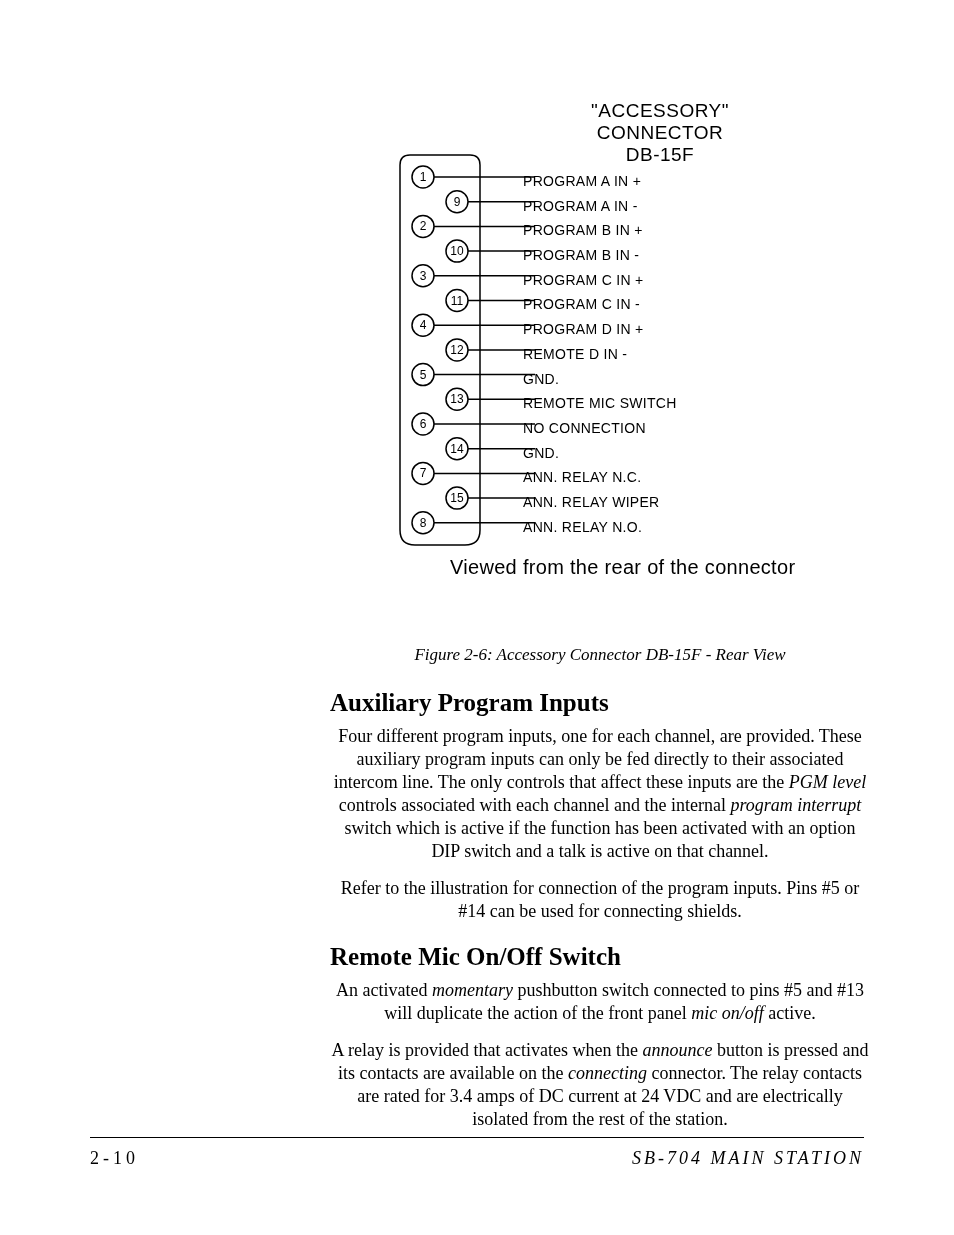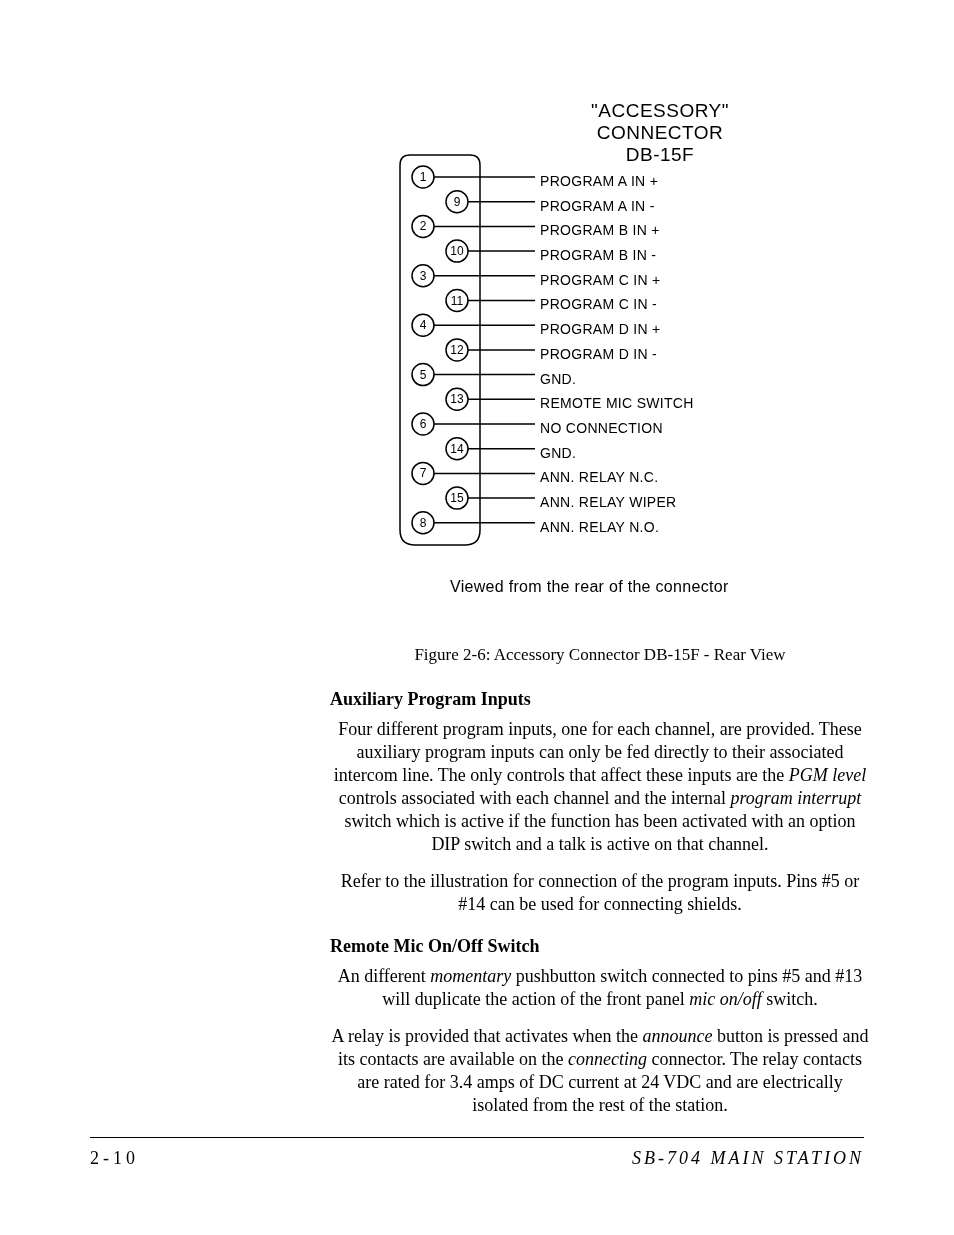--- a/index.html
+++ b/index.html
@@ -38,43 +38,44 @@
     top: 0;
     width: 220px;
     text-align: center;
     font-family: Arial, Helvetica, sans-serif;
     font-size: 19px;
     letter-spacing: 0.5px;
     line-height: 1.15;
   }
   .pin-labels {
     position: absolute;
-    left: 210px;
+    left: 193px;
     top: 69px;
     font-family: Arial, Helvetica, sans-serif;
     font-size: 14px;
     line-height: 24.7px;
     letter-spacing: 0.3px;
   }
   .pin-labels div { height: 24.7px; white-space: nowrap; }
   .view-note {
     position: absolute;
     left: 120px;
-    top: 478px;
+    top: 456px;
     font-family: Arial, Helvetica, sans-serif;
-    font-size: 16px;
+    font-size: 20px;
     letter-spacing: 0.3px;
   }
   .caption {
     margin: 65px 0 24px 0;
     text-align: center;
+    font-style: italic;
     font-size: 17px;
   }
   h3.section {
-    font-size: 18px;
+    font-size: 25px;
     font-weight: bold;
     margin: 20px 0 8px 0;
   }
   p.body {
     font-size: 18px;
     line-height: 1.28;
     margin: 0 0 14px 0;
     text-align: center;
   }
   .italic { font-style: italic; }
@@ -176,21 +177,21 @@
       </svg>
 
       <div class="pin-labels" id="pin-label-col">
           <div>PROGRAM A IN +</div>
           <div>PROGRAM A IN -</div>
           <div>PROGRAM B IN +</div>
           <div>PROGRAM B IN -</div>
           <div>PROGRAM C IN +</div>
           <div>PROGRAM C IN -</div>
           <div>PROGRAM D IN +</div>
-          <div>PROGRAM D IN -</div>
+          <div>REMOTE D IN -</div>
           <div>GND.</div>
           <div>REMOTE MIC SWITCH</div>
           <div>NO CONNECTION</div>
           <div>GND.</div>
           <div>ANN. RELAY N.C.</div>
           <div>ANN. RELAY WIPER</div>
           <div>ANN. RELAY N.O.</div>
         </div>
 
       <div class="view-note">Viewed from the rear of the connector</div>
@@ -199,21 +200,21 @@
     <div class="caption">Figure 2-6: Accessory Connector DB-15F - Rear View</div>
 
     <h3 class="section">Auxiliary Program Inputs</h3>
     <p class="body">
       <span>Four different program inputs, one for each channel, are provided. These auxiliary program inputs can only be fed directly to their associated intercom line. The only controls that affect these inputs are the </span><span class="italic">PGM level</span><span> controls associated with each channel and the internal </span><span class="italic">program interrupt</span><span> switch which is active if the function has been activated with an option DIP switch and a talk is active on that channel.</span>
     </p>
     <p class="body">Refer to the illustration for connection of the program inputs. Pins #5 or #14 can be used for connecting shields.</p>
 
     <h3 class="section">Remote Mic On/Off Switch</h3>
     <p class="body">
-      <span>An different </span><span class="italic">momentary</span><span> pushbutton switch connected to pins #5 and #13 will duplicate the action of the front panel </span><span class="italic">mic on/off</span><span> switch.</span>
+      <span>An activated </span><span class="italic">momentary</span><span> pushbutton switch connected to pins #5 and #13 will duplicate the action of the front panel </span><span class="italic">mic on/off</span><span> active.</span>
     </p>
 
     <p class="body">
       <span>A relay is provided that activates when the </span><span class="italic">announce</span><span> button is pressed and its contacts are available on the </span><span class="italic">connecting</span><span> connector. The relay contacts are rated for 3.4 amps of DC current at 24 VDC and are electrically isolated from the rest of the station.</span>
     </p>
 
   </div>
 
   <div class="footer">
     <div class="footer-rule"></div>

